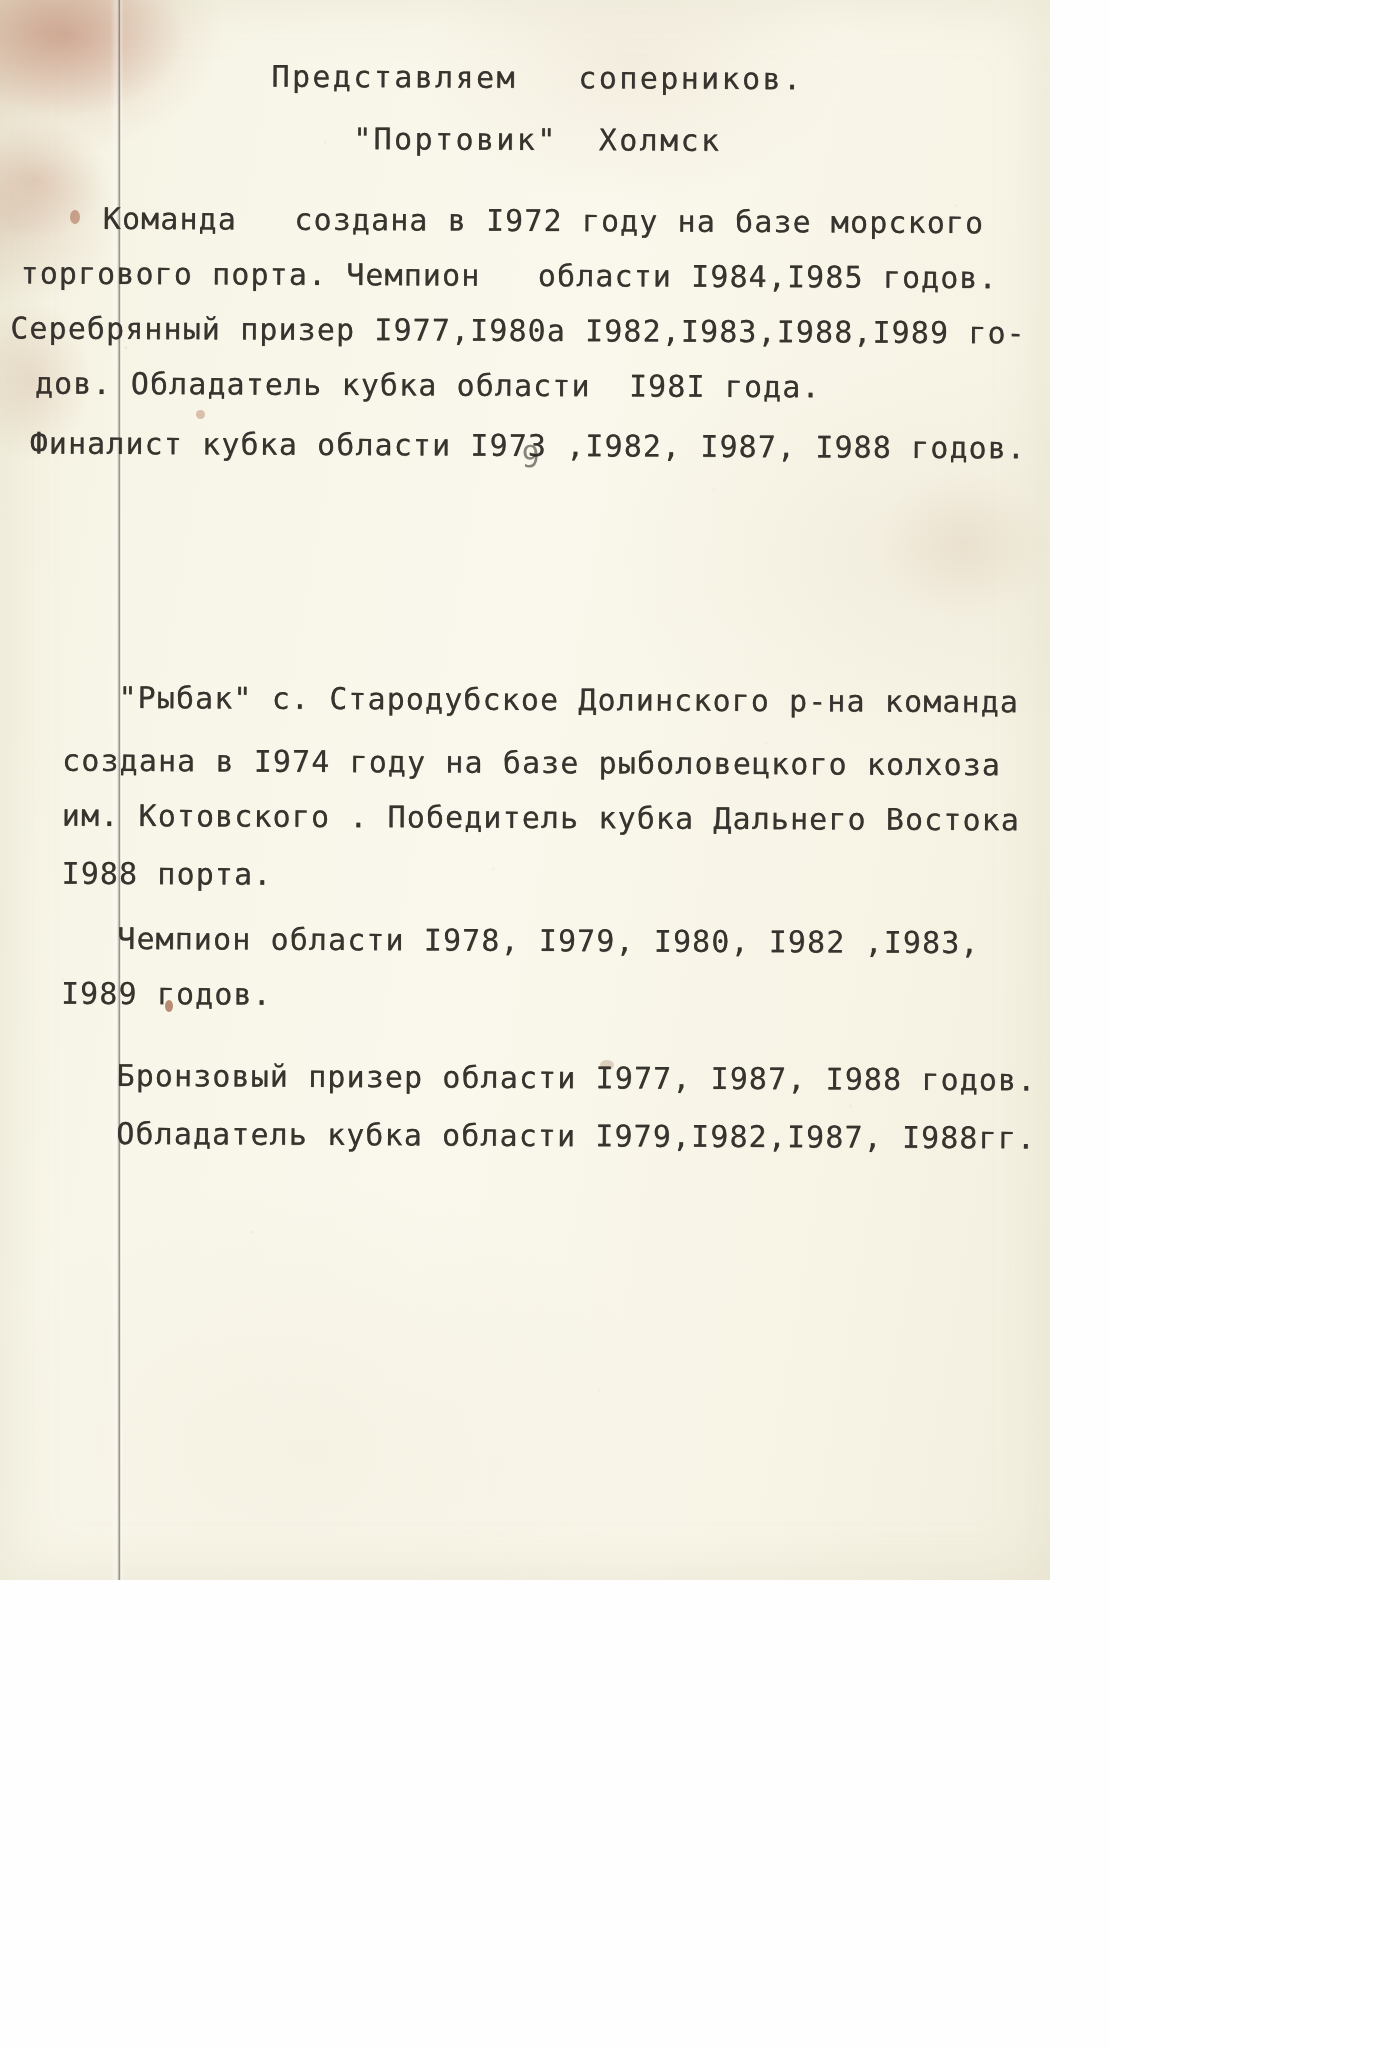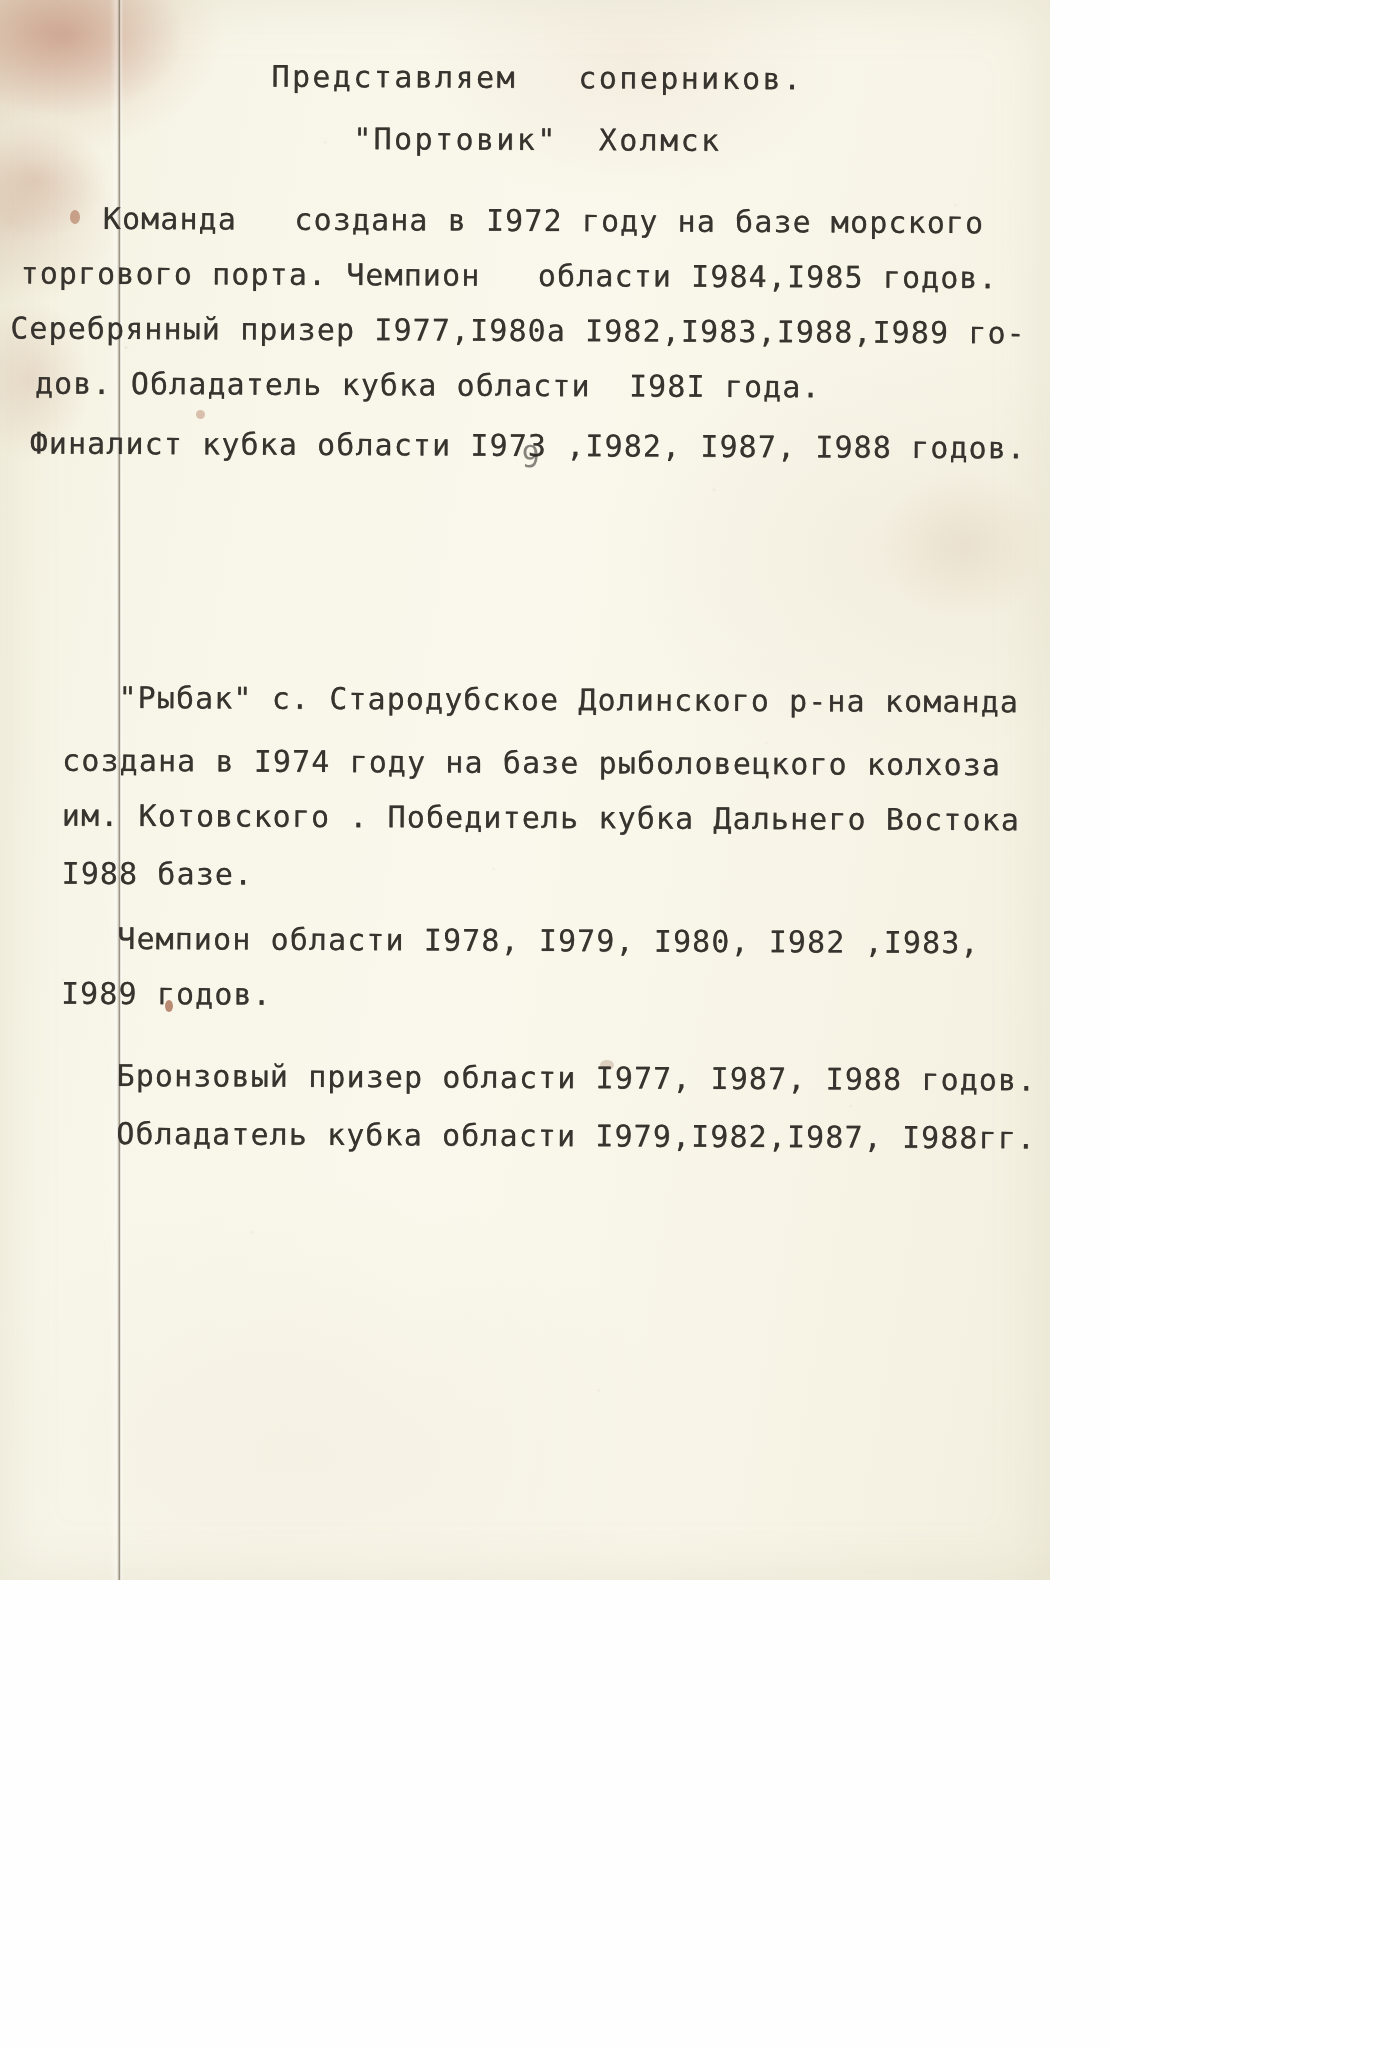--- a/index.html
+++ b/index.html
@@ -148,21 +148,21 @@
       <div class="ln" style="left:28px; top:428px;">Финалист кубка области I973 ,I982, I987, I988 годов.</div>
 
       <div class="strike" style="left:520px; top:439px; opacity:.55; transform:rotate(0.2deg);">9</div>
 
       <div class="ln" style="left:118px; top:682px;">"Рыбак" с. Стародубское Долинского р-на команда</div>
 
       <div class="ln" style="left:62px; top:745px;">создана в I974 году на базе рыболовецкого колхоза</div>
 
       <div class="ln" style="left:62px; top:800px;">им. Котовского . Победитель кубка Дальнего Востока</div>
 
-      <div class="ln" style="left:62px; top:858px;">I988 базе.</div>
+      <div class="ln" style="left:62px; top:858px;">I988 порта.</div>
 
       <div class="ln" style="left:118px; top:923px;">Чемпион области I978, I979, I980, I982 ,I983,</div>
 
       <div class="ln" style="left:62px; top:978px;">I989 годов.</div>
 
       <div class="ln" style="left:118px; top:1060px;">Бронзовый призер области I977, I987, I988 годов.</div>
 
       <div class="ln" style="left:118px; top:1118px;">Обладатель кубка области I979,I982,I987, I988гг.</div>
 
     </div>

